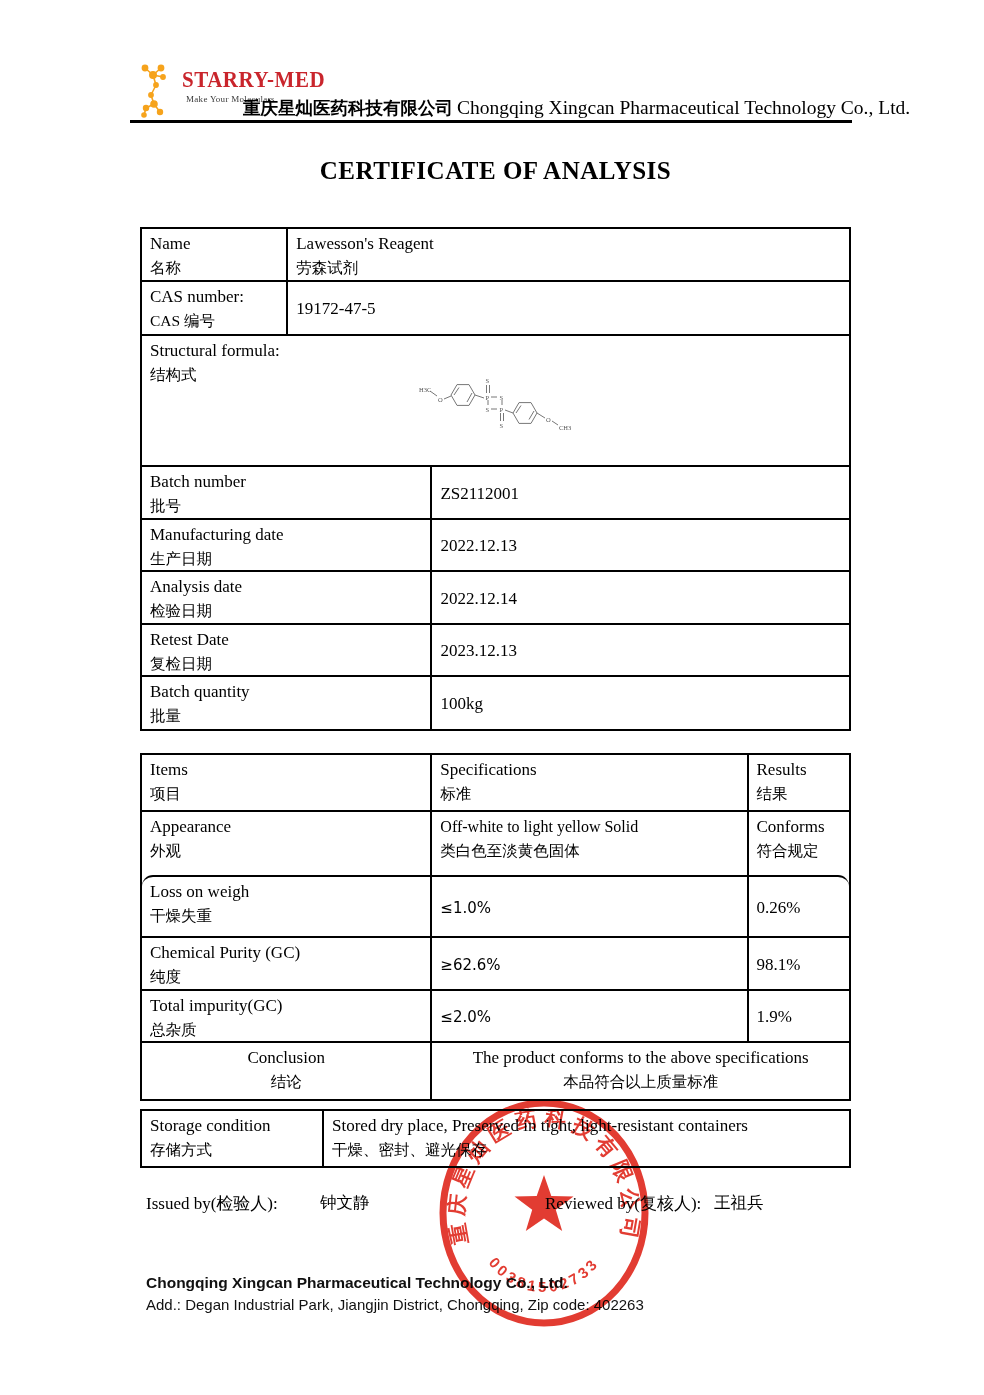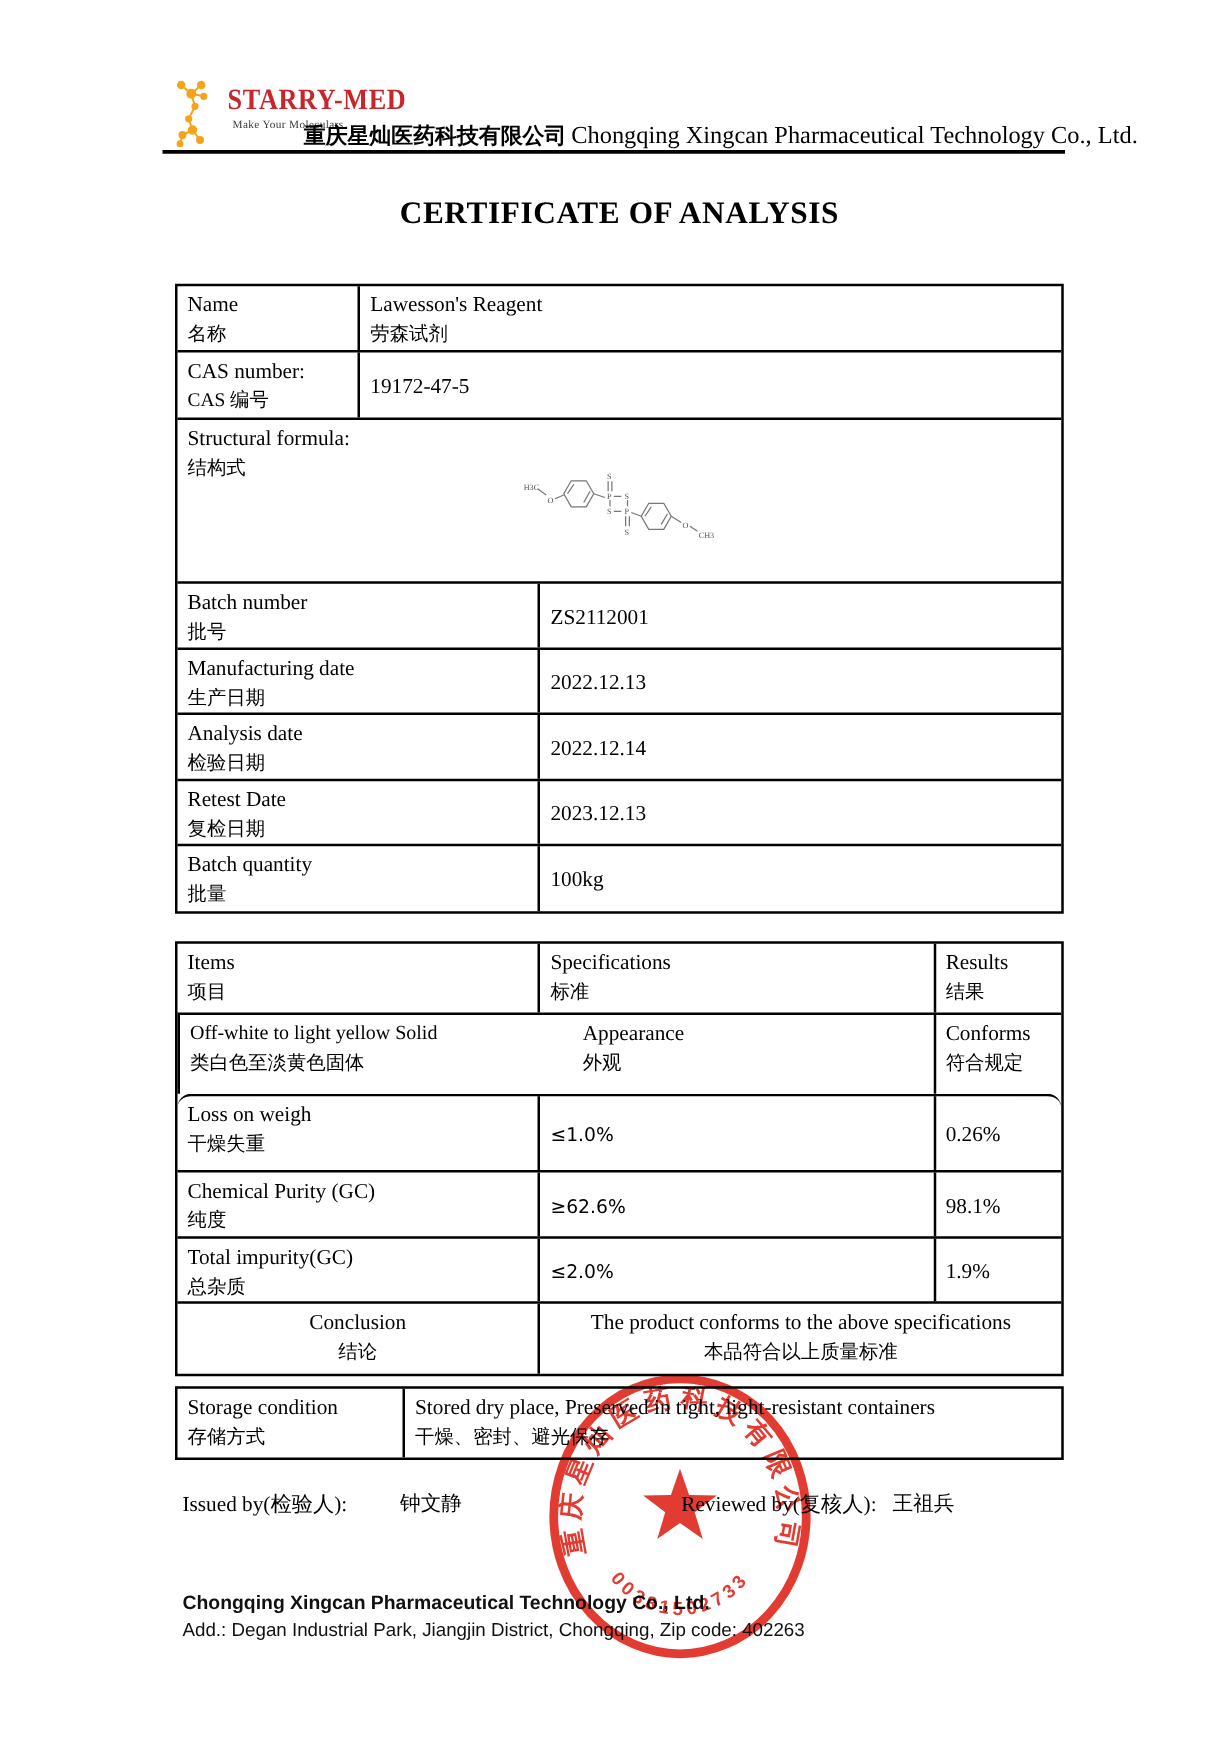--- a/index.html
+++ b/index.html
@@ -193,27 +193,27 @@
         <div class="en-line">Specifications</div>
         <div class="cn-line">标准</div>
       </div>
       <div class="td bl" style="width:103px;">
         <div class="en-line">Results</div>
         <div class="cn-line">结果</div>
       </div>
     </div>
 
     <div class="tr" style="height:65px;">
+      <div class="td" style="width:290px;">
+        <div class="en-line">Appearance</div>
+        <div class="cn-line">外观</div>
+      </div>
       <div class="td bl" style="width:318px;">
         <div style="font-size:16px;line-height:25px;">Off-white to light yellow Solid</div>
         <div class="cn-line">类白色至淡黄色固体</div>
-      </div>
-      <div class="td" style="width:290px;">
-        <div class="en-line">Appearance</div>
-        <div class="cn-line">外观</div>
       </div>
       <div class="td bl" style="width:103px;">
         <div class="en-line">Conforms</div>
         <div class="cn-line">符合规定</div>
       </div>
     </div>
 
     <div class="tr" style="height:61px;border-radius:11px;">
       <div class="td" style="width:290px;">
         <div class="en-line">Loss on weigh</div>

